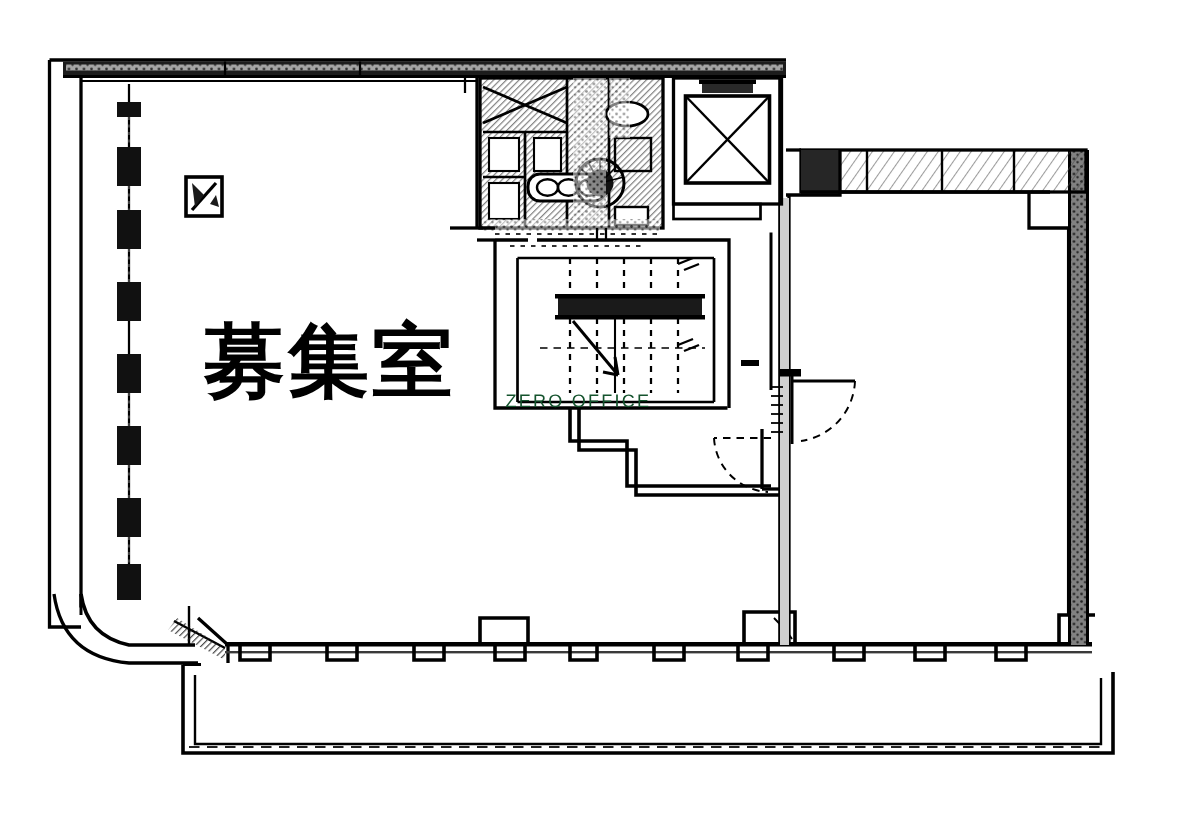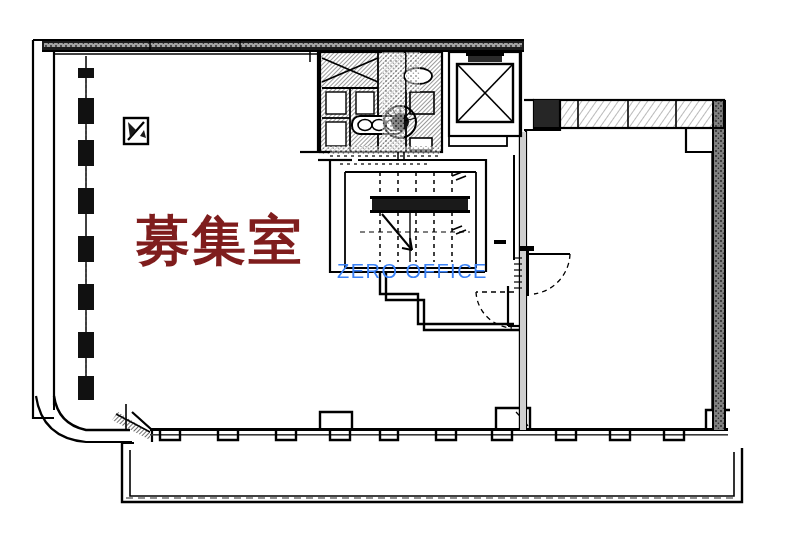--- a/index.html
+++ b/index.html
@@ -25,37 +25,37 @@
     left: 0;
     top: 0;
     width: 787px;
     height: 545px;
     display: block;
   }
   .room-label {
     position: absolute;
     font-family: "DejaVu Sans", "Liberation Sans", sans-serif;
     font-weight: 700;
-    color: #7f1d1d;
+    color: #000000;
     letter-spacing: 2px;
     white-space: nowrap;
     line-height: 1;
   }
   #room-label-main {
     left: 136px;
     top: 214px;
     font-size: 54px;
   }
   .watermark {
     position: absolute;
     font-family: "Liberation Sans", sans-serif;
-    color: #3b82f6;
+    color: #14532d;
     white-space: nowrap;
     letter-spacing: 1.5px;
-    font-size: 20px;
+    font-size: 12px;
     line-height: 1;
     user-select: none;
   }
   #watermark-zero-office {
     left: 337px;
     top: 261px;
   }
 </style>
 </head>
 <body>

